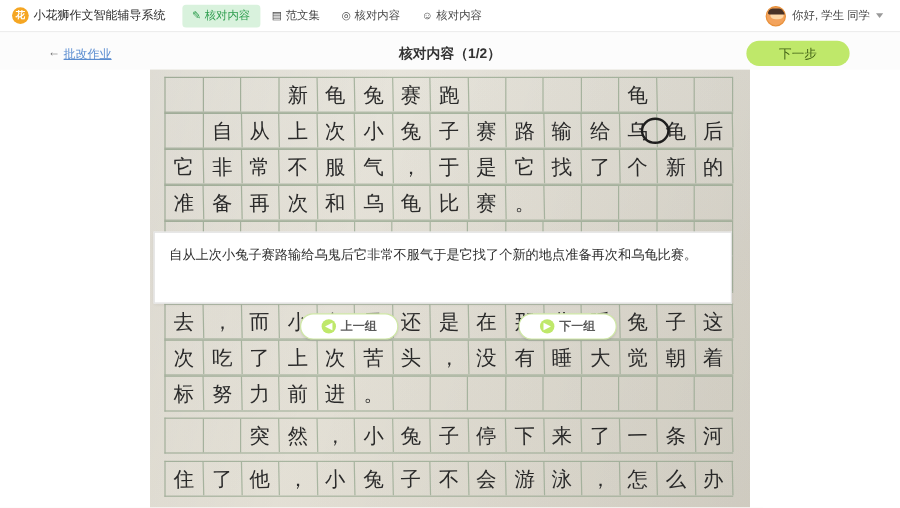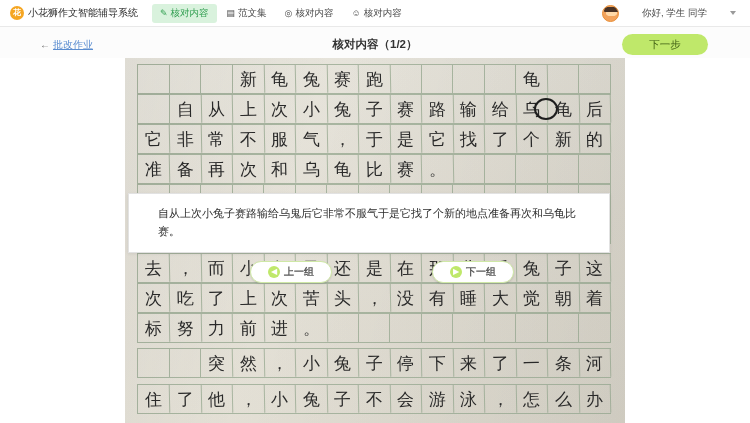--- a/index.html
+++ b/index.html
@@ -62,21 +62,21 @@
   .navtab.active {
     background: #d9f2dd;
     color: #2f9e4f;
   }
   .navtab .tab-ico {
     font-size: 9px;
     line-height: 1;
   }
   .topbar-right {
     margin-left: auto;
-    display: flex; align-items: center; gap: 23px;
+    display: flex; align-items: center; gap: 5px;
     padding-right: 4px;
   }
   .avatar {
     width: 17px; height: 17px;
     border-radius: 50%;
     background: #f3a35c;
     border: 1px solid #e8903a;
     position: relative;
     overflow: hidden;
   }
@@ -217,21 +217,21 @@
   }
 
   
   .text-card {
     position: absolute;
     left: 128px; top: 135px;
     width: 482px; height: 60px;
     background: #ffffff;
     border: 1px solid #e2e2e2;
     box-shadow: 0 1px 3px rgba(0,0,0,0.08);
-    padding: 10px 29px;
+    padding: 10px 12px;
   }
   .text-card-content {
     font-size: 11px;
     line-height: 18px;
     color: #2c2c2c;
   }
 
   
   .group-btn {
     position: absolute;

